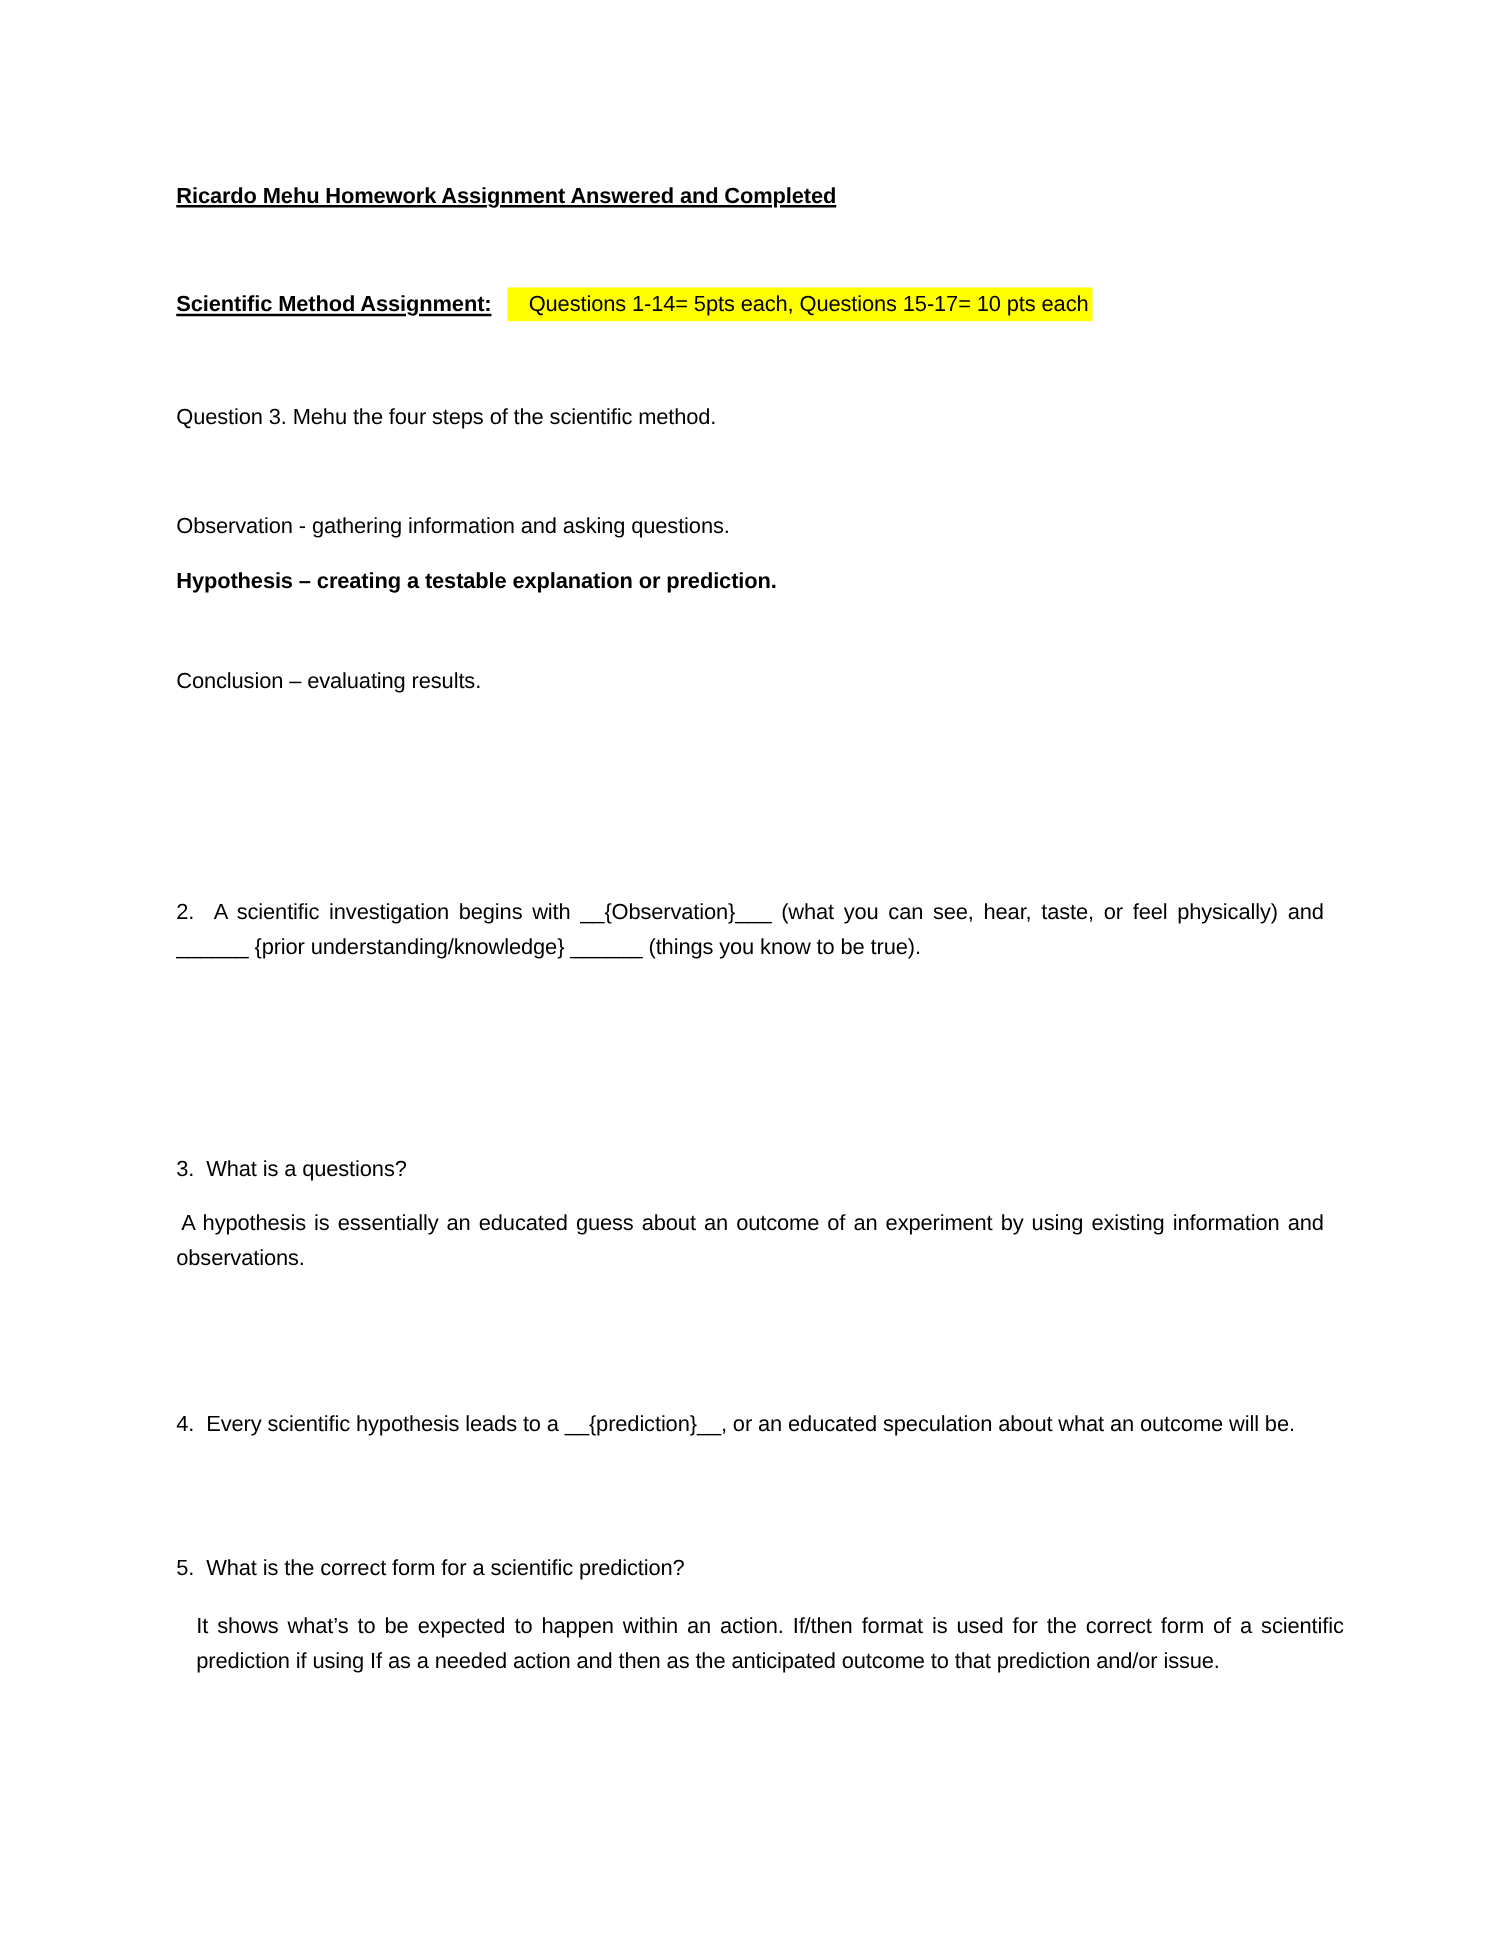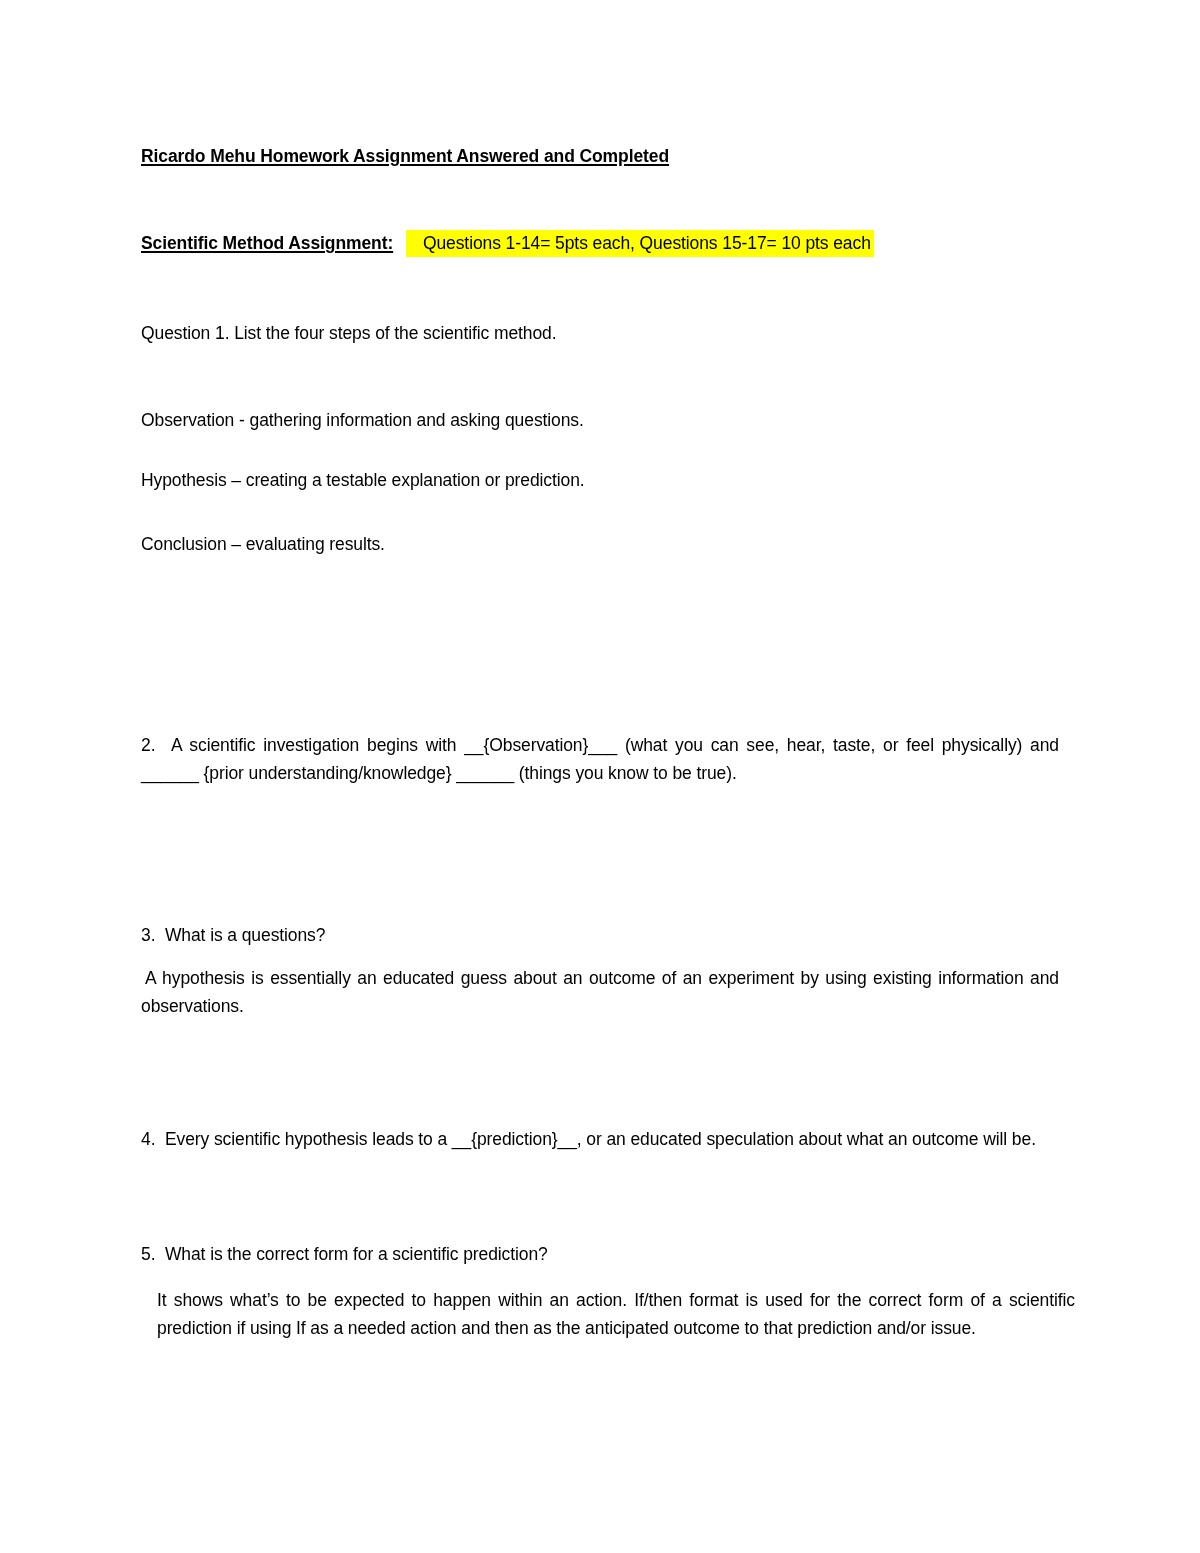--- a/index.html
+++ b/index.html
@@ -58,29 +58,29 @@
 <div class="page">
 
   <div class="line bold-u" style="top:142px;">Ricardo Mehu Homework Assignment Answered and Completed</div>
 
   <div class="line" style="top:229px;">
     <span class="bold-u">Scientific Method Assignment:</span>
     <span class="highlight">Questions 1-14= 5pts each, Questions 15-17= 10 pts each</span>
   </div>
 
   <div class="line" style="top:319px;">
-    <span>Question 1.</span>
-    <span>List the four steps of the scientific method.</span>
+    <span>Question 3.</span>
+    <span>Mehu the four steps of the scientific method.</span>
   </div>
 
   <div class="line" style="top:406px;">Observation - gathering information and asking questions.</div>
-  <div class="line" style="top:466px;">Hypothesis – creating a testable explanation or prediction.</div>
+  <div class="line" style="top:450px;font-weight:bold;">Hypothesis – creating a testable explanation or prediction.</div>
   <div class="line" style="top:530px;">Conclusion – evaluating results.</div>
 
-  <div class="para" style="top:715px; text-align-last:left;margin-top:16px;">
+  <div class="para" style="top:715px; text-align-last:left;">
     <span>2.</span>&nbsp;&nbsp;<span>A scientific investigation begins with __{Observation}___ (what you can see, hear, taste, or feel physically) and ______ {prior understanding/knowledge} ______ (things you know to be true).</span>
   </div>
 
   <div class="line" style="top:921px;">
     <span>3.</span>&nbsp;
     <span>What is a questions?</span>
   </div>
 
   <div class="para" style="top:964px; text-indent:4px;">A hypothesis is essentially an educated guess about an outcome of an experiment by using existing information and observations.</div>
 

